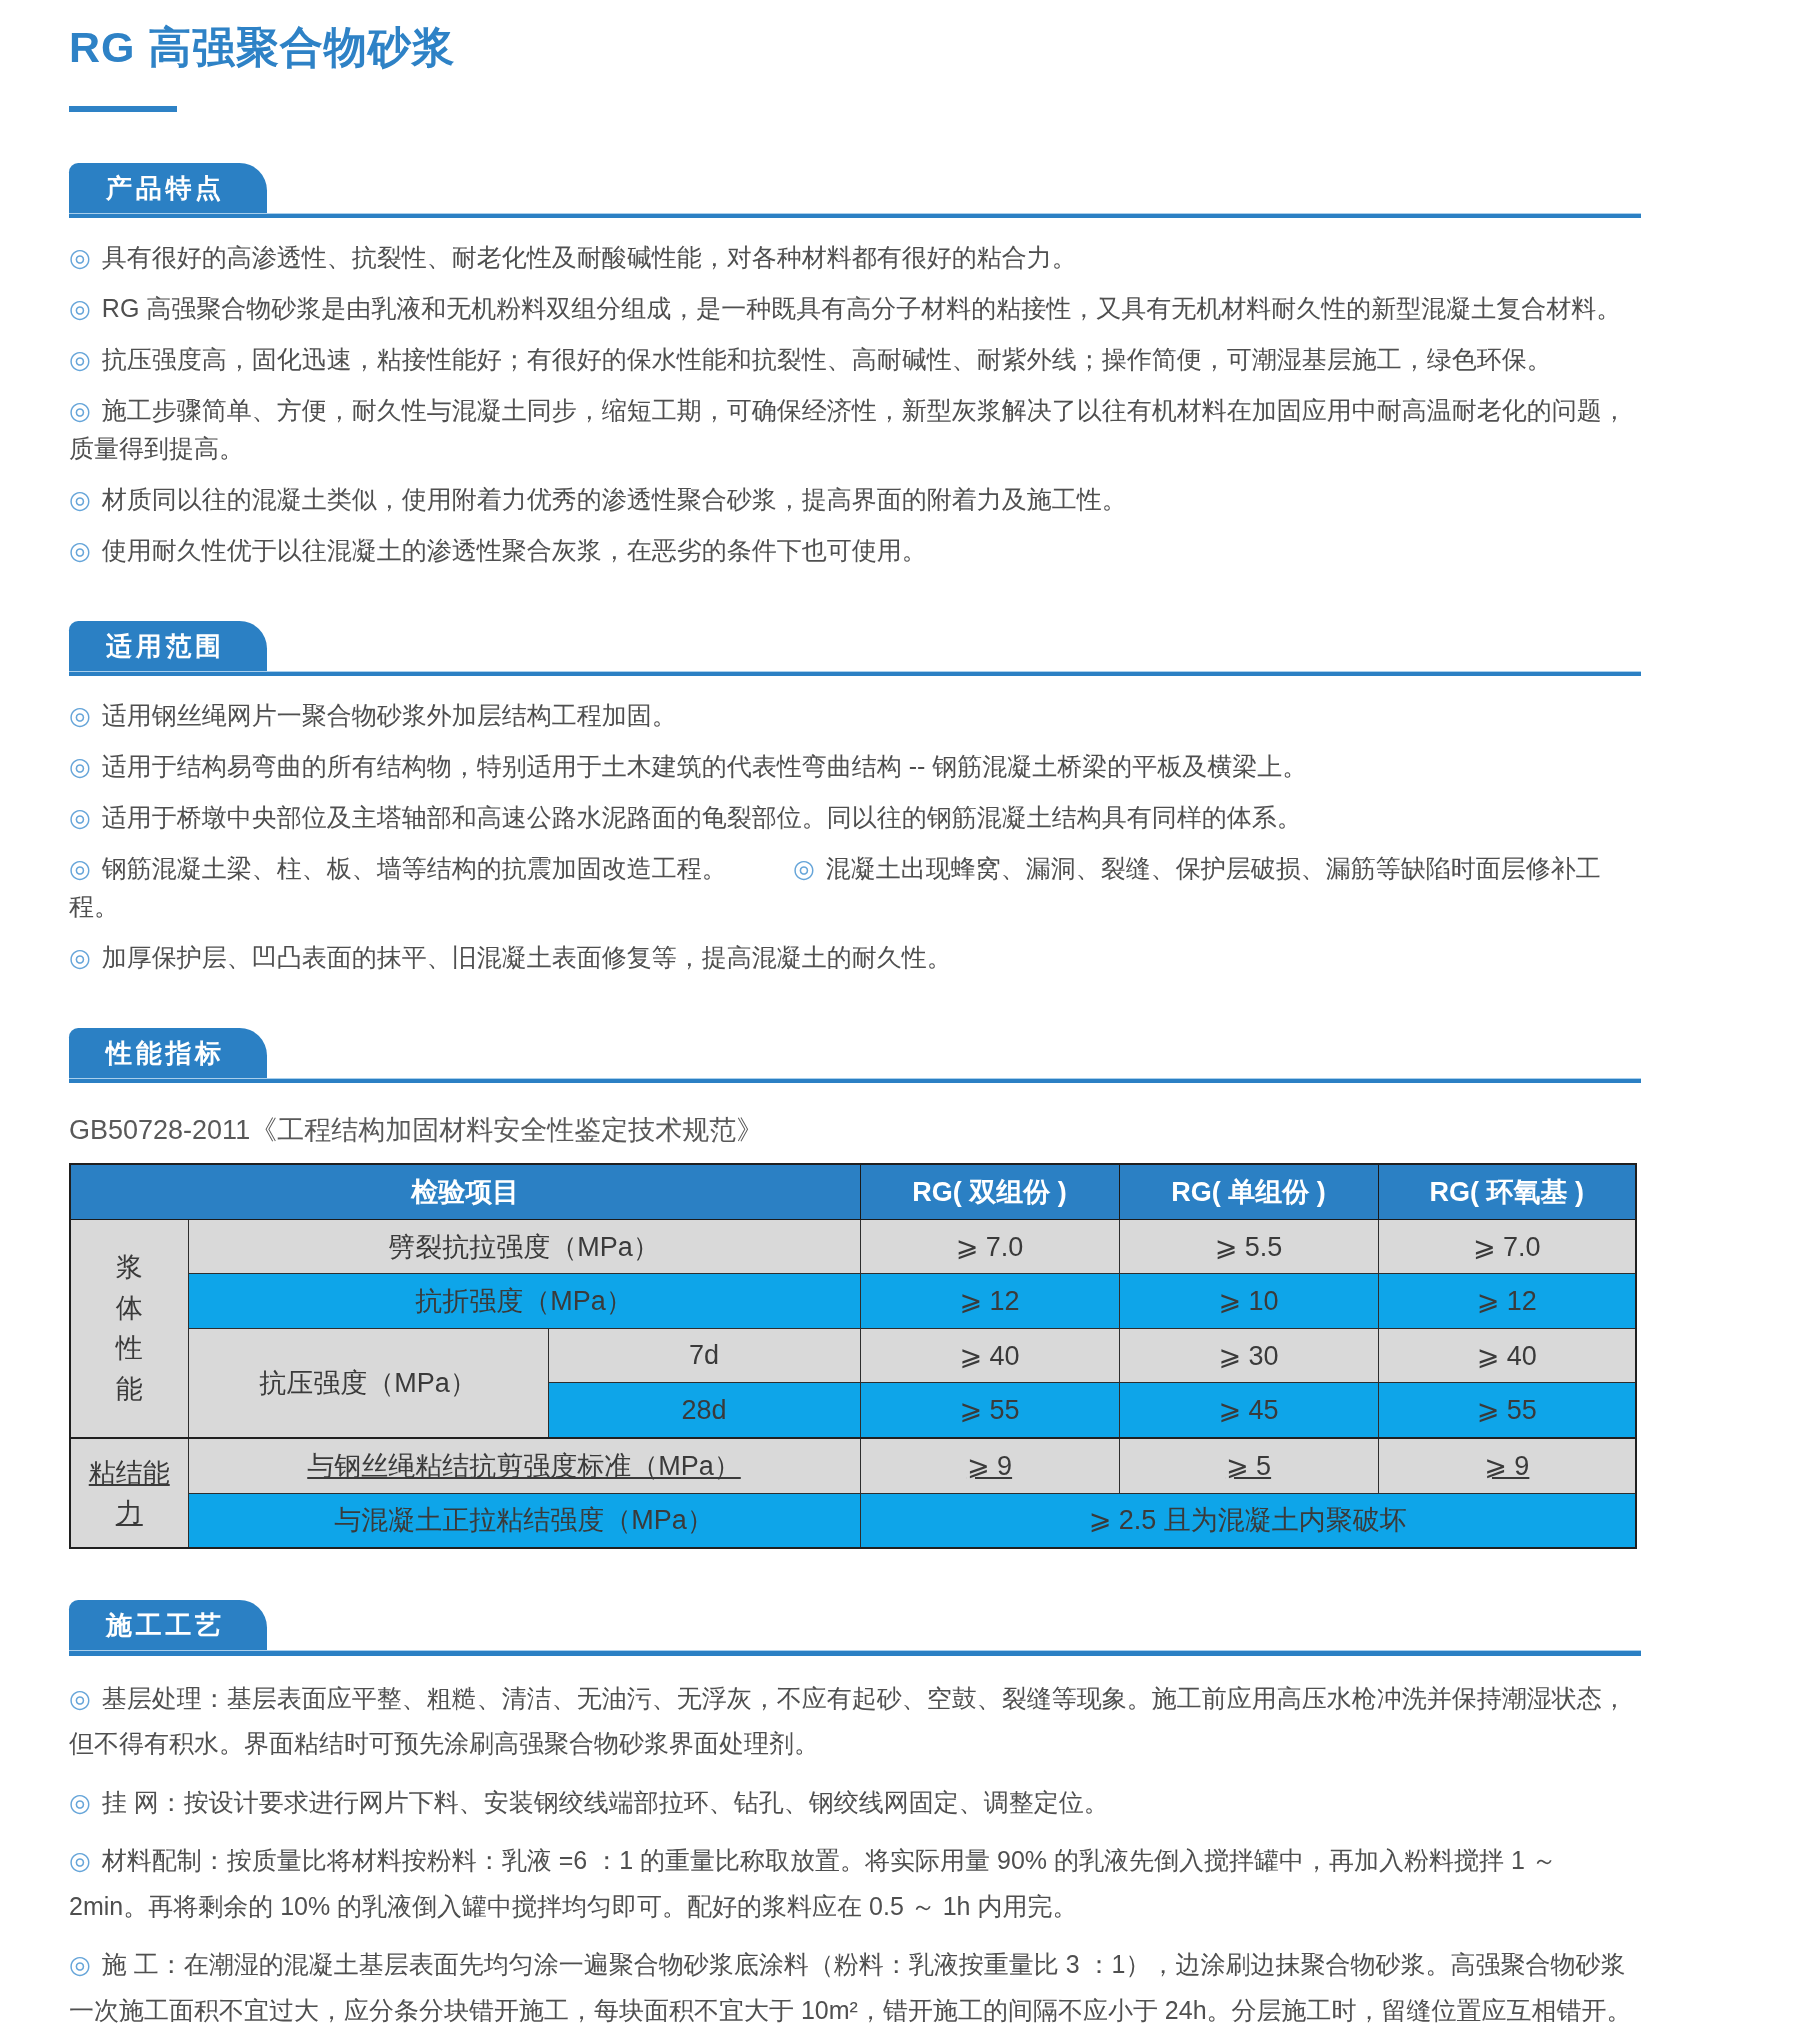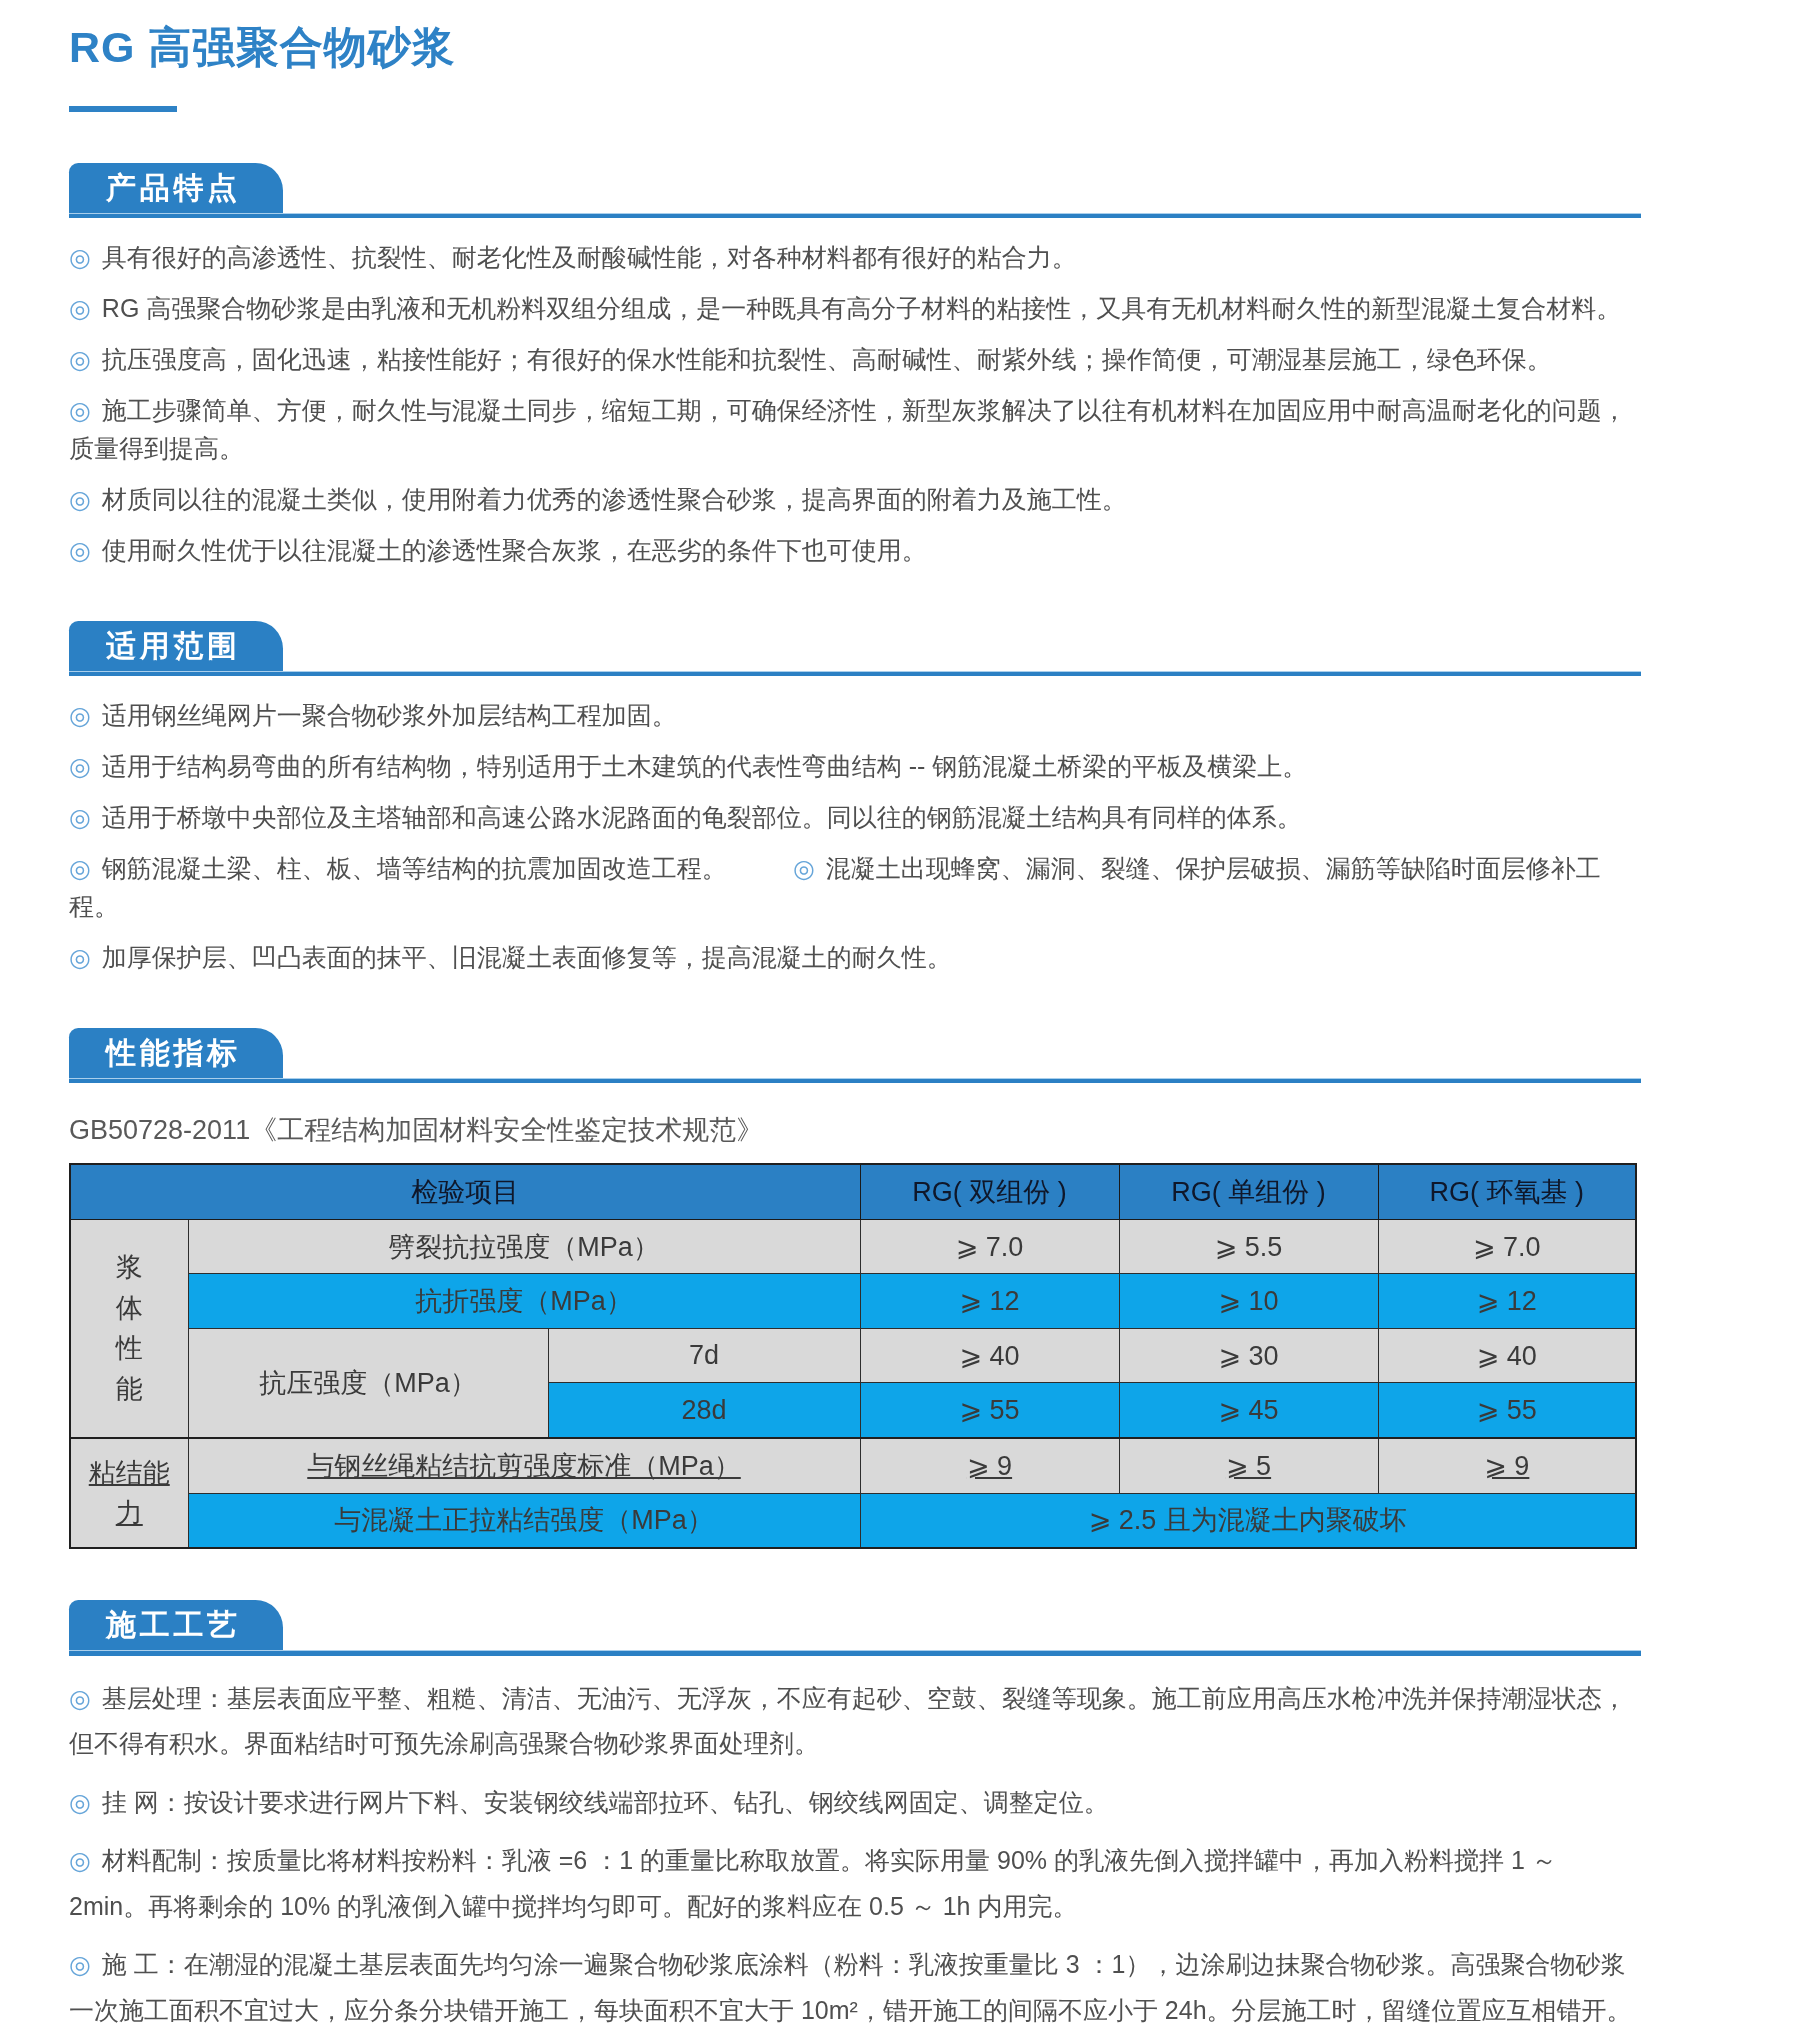--- a/index.html
+++ b/index.html
@@ -29,21 +29,21 @@
     width:108px;
     height:6.4px;
     background:#2e82c6;
   }
   
   .section { margin-top:51px; }
   .badge {
     display:inline-block;
     background:#2b80c4;
     color:#ffffff;
-    font-size:30px;
+    font-size:26px;
     font-weight:700;
     letter-spacing:3.7px;
     line-height:50px;
     height:50px;
     padding:0 42px 0 37px;
     border-radius:9.2px 27.5px 0 0;
     vertical-align:bottom;
   }
   .rule {
     height:4.6px;
@@ -80,22 +80,22 @@
   table.perf th, table.perf td {
     border:1.8px solid #2d2d2d;
     text-align:center;
     vertical-align:middle;
     padding:7.3px 5.5px;
     font-size:27px;
     overflow:hidden;
   }
   table.perf th {
     background:#2b80c4;
-    color:#0f172a;
-    font-weight:400;
+    color:#ffffff;
+    font-weight:700;
     height:39px;
     border-color:#1a1a1a;
   }
   table.perf td { color:#3a3a3a; height:39px; background:#0ea5e9; }
   table.perf td.gray { background:#d9d9d9; }
   td.vlabel { white-space:pre-line; line-height:1.5; }
   tr.thick-top td { border-top:2.8px solid #1f1f1f;text-decoration:underline; }
 </style>
 </head>
 <body>

